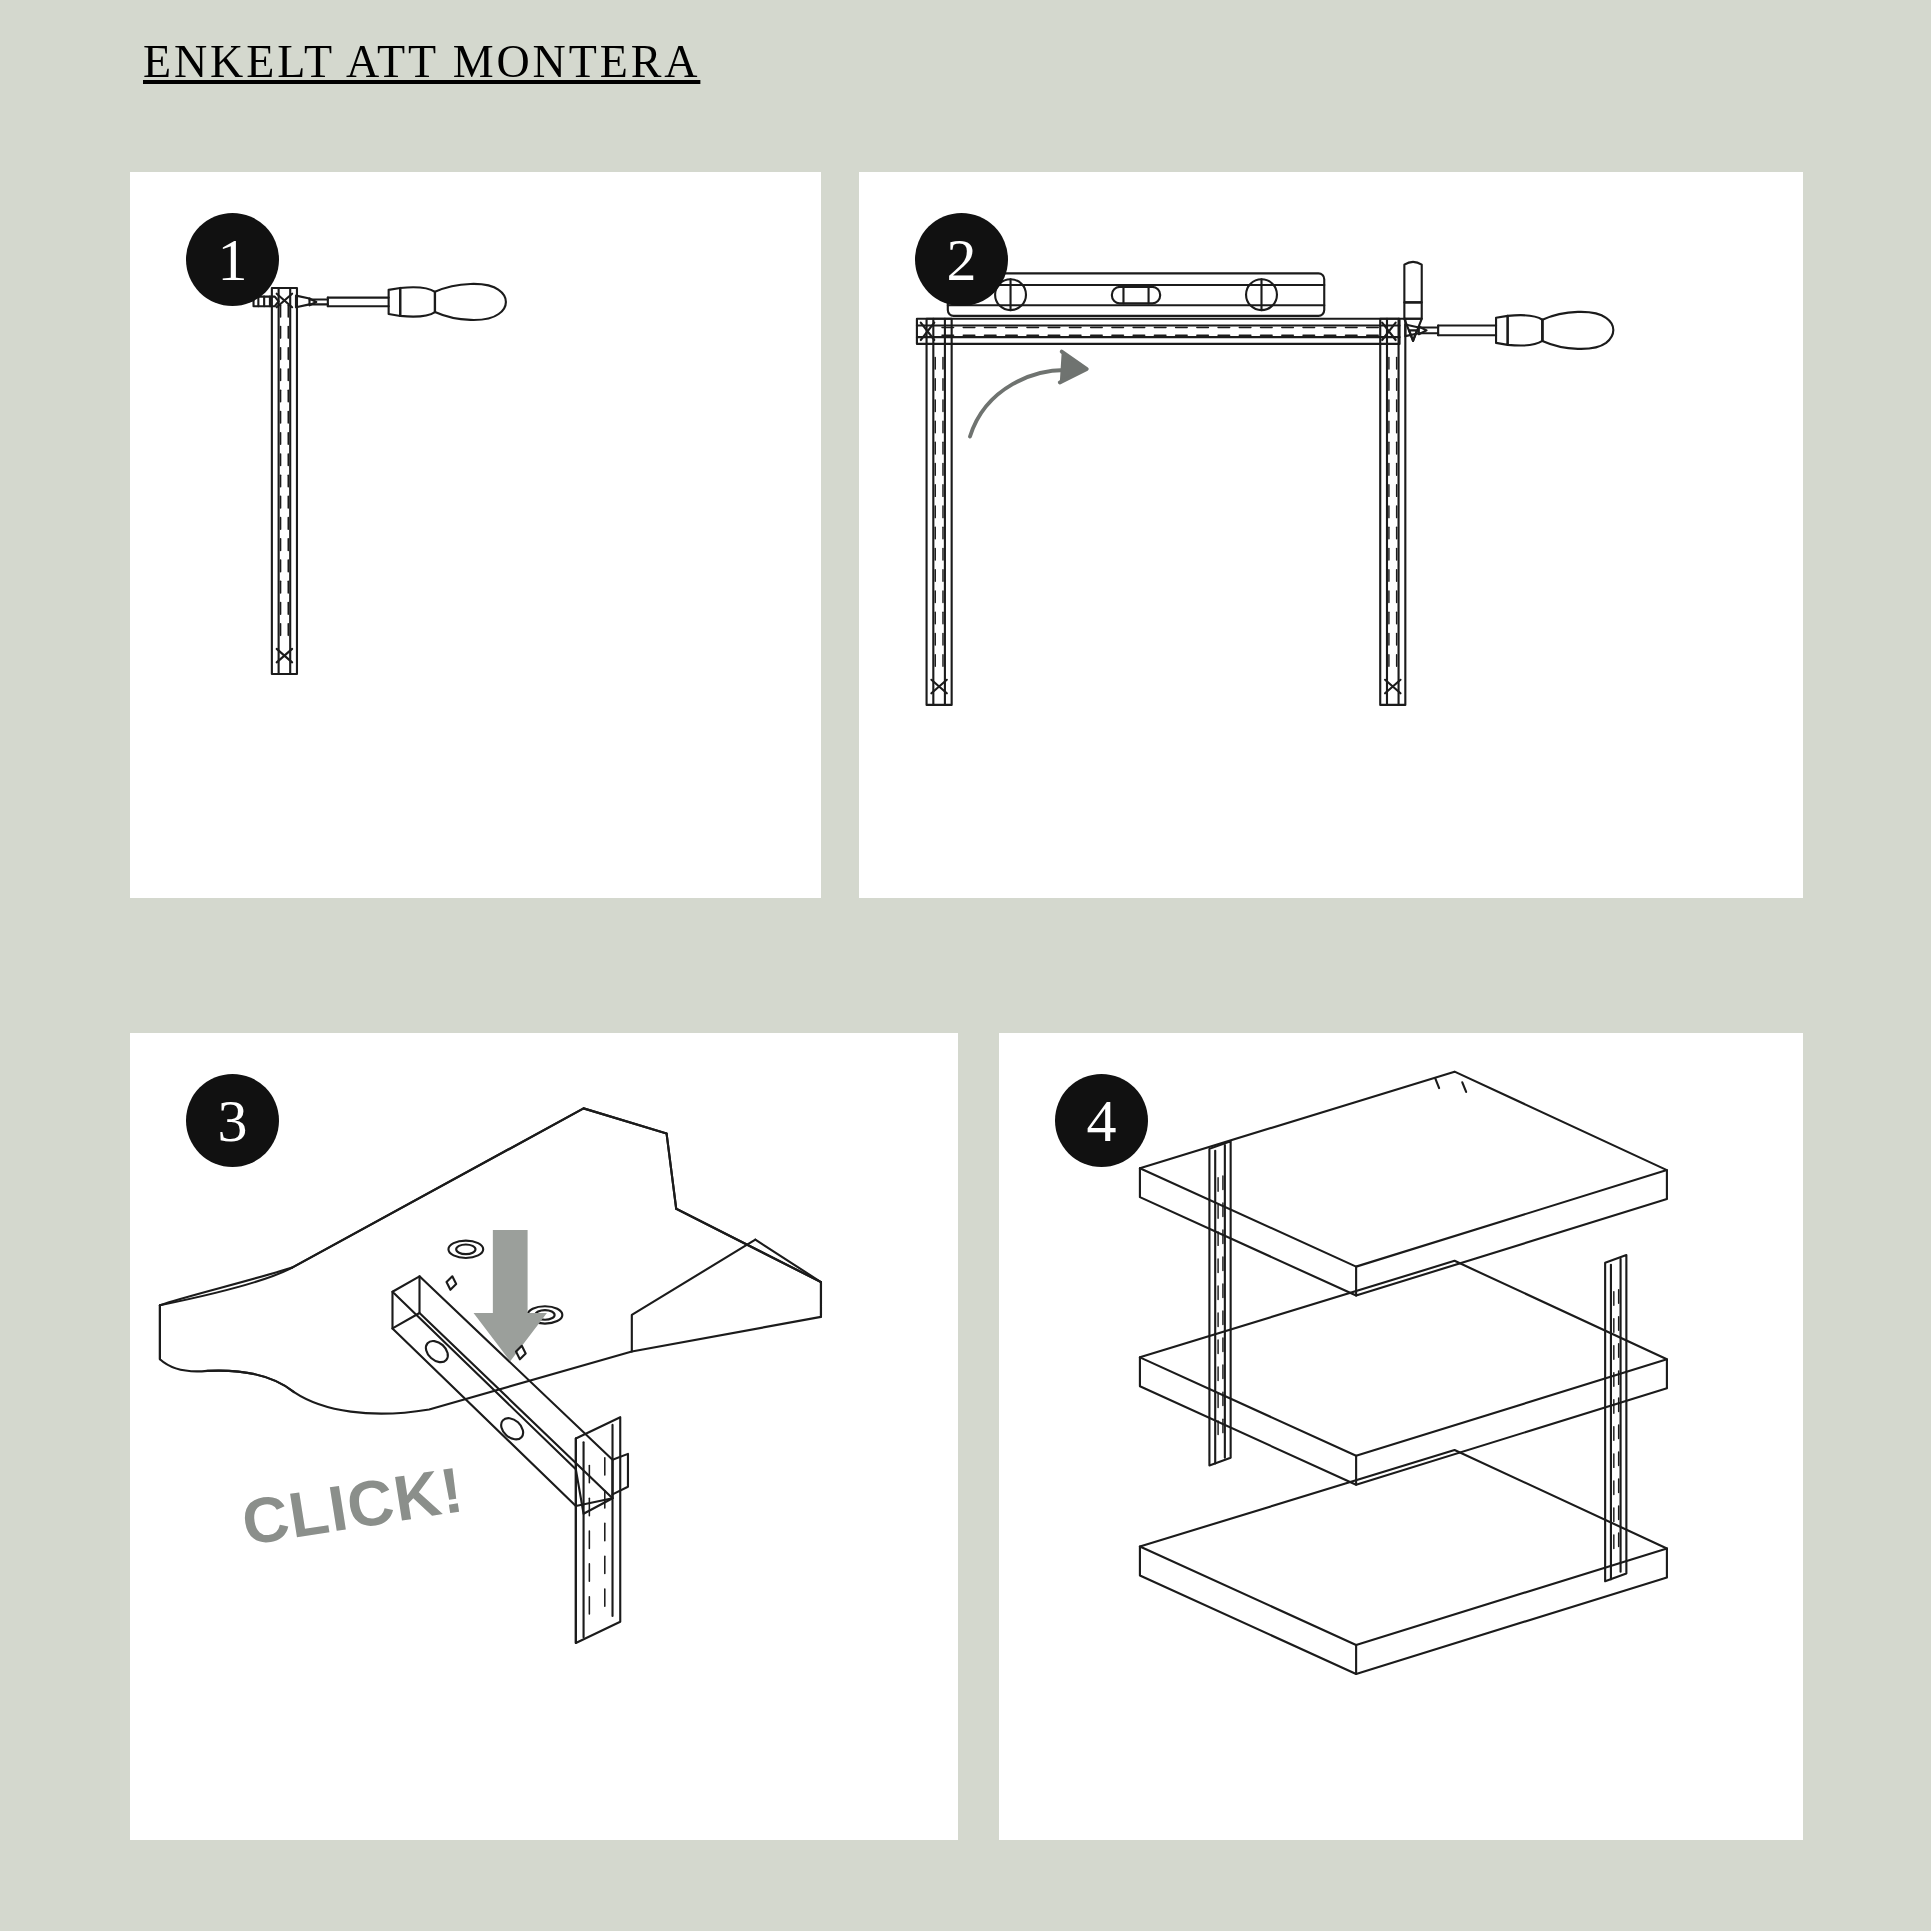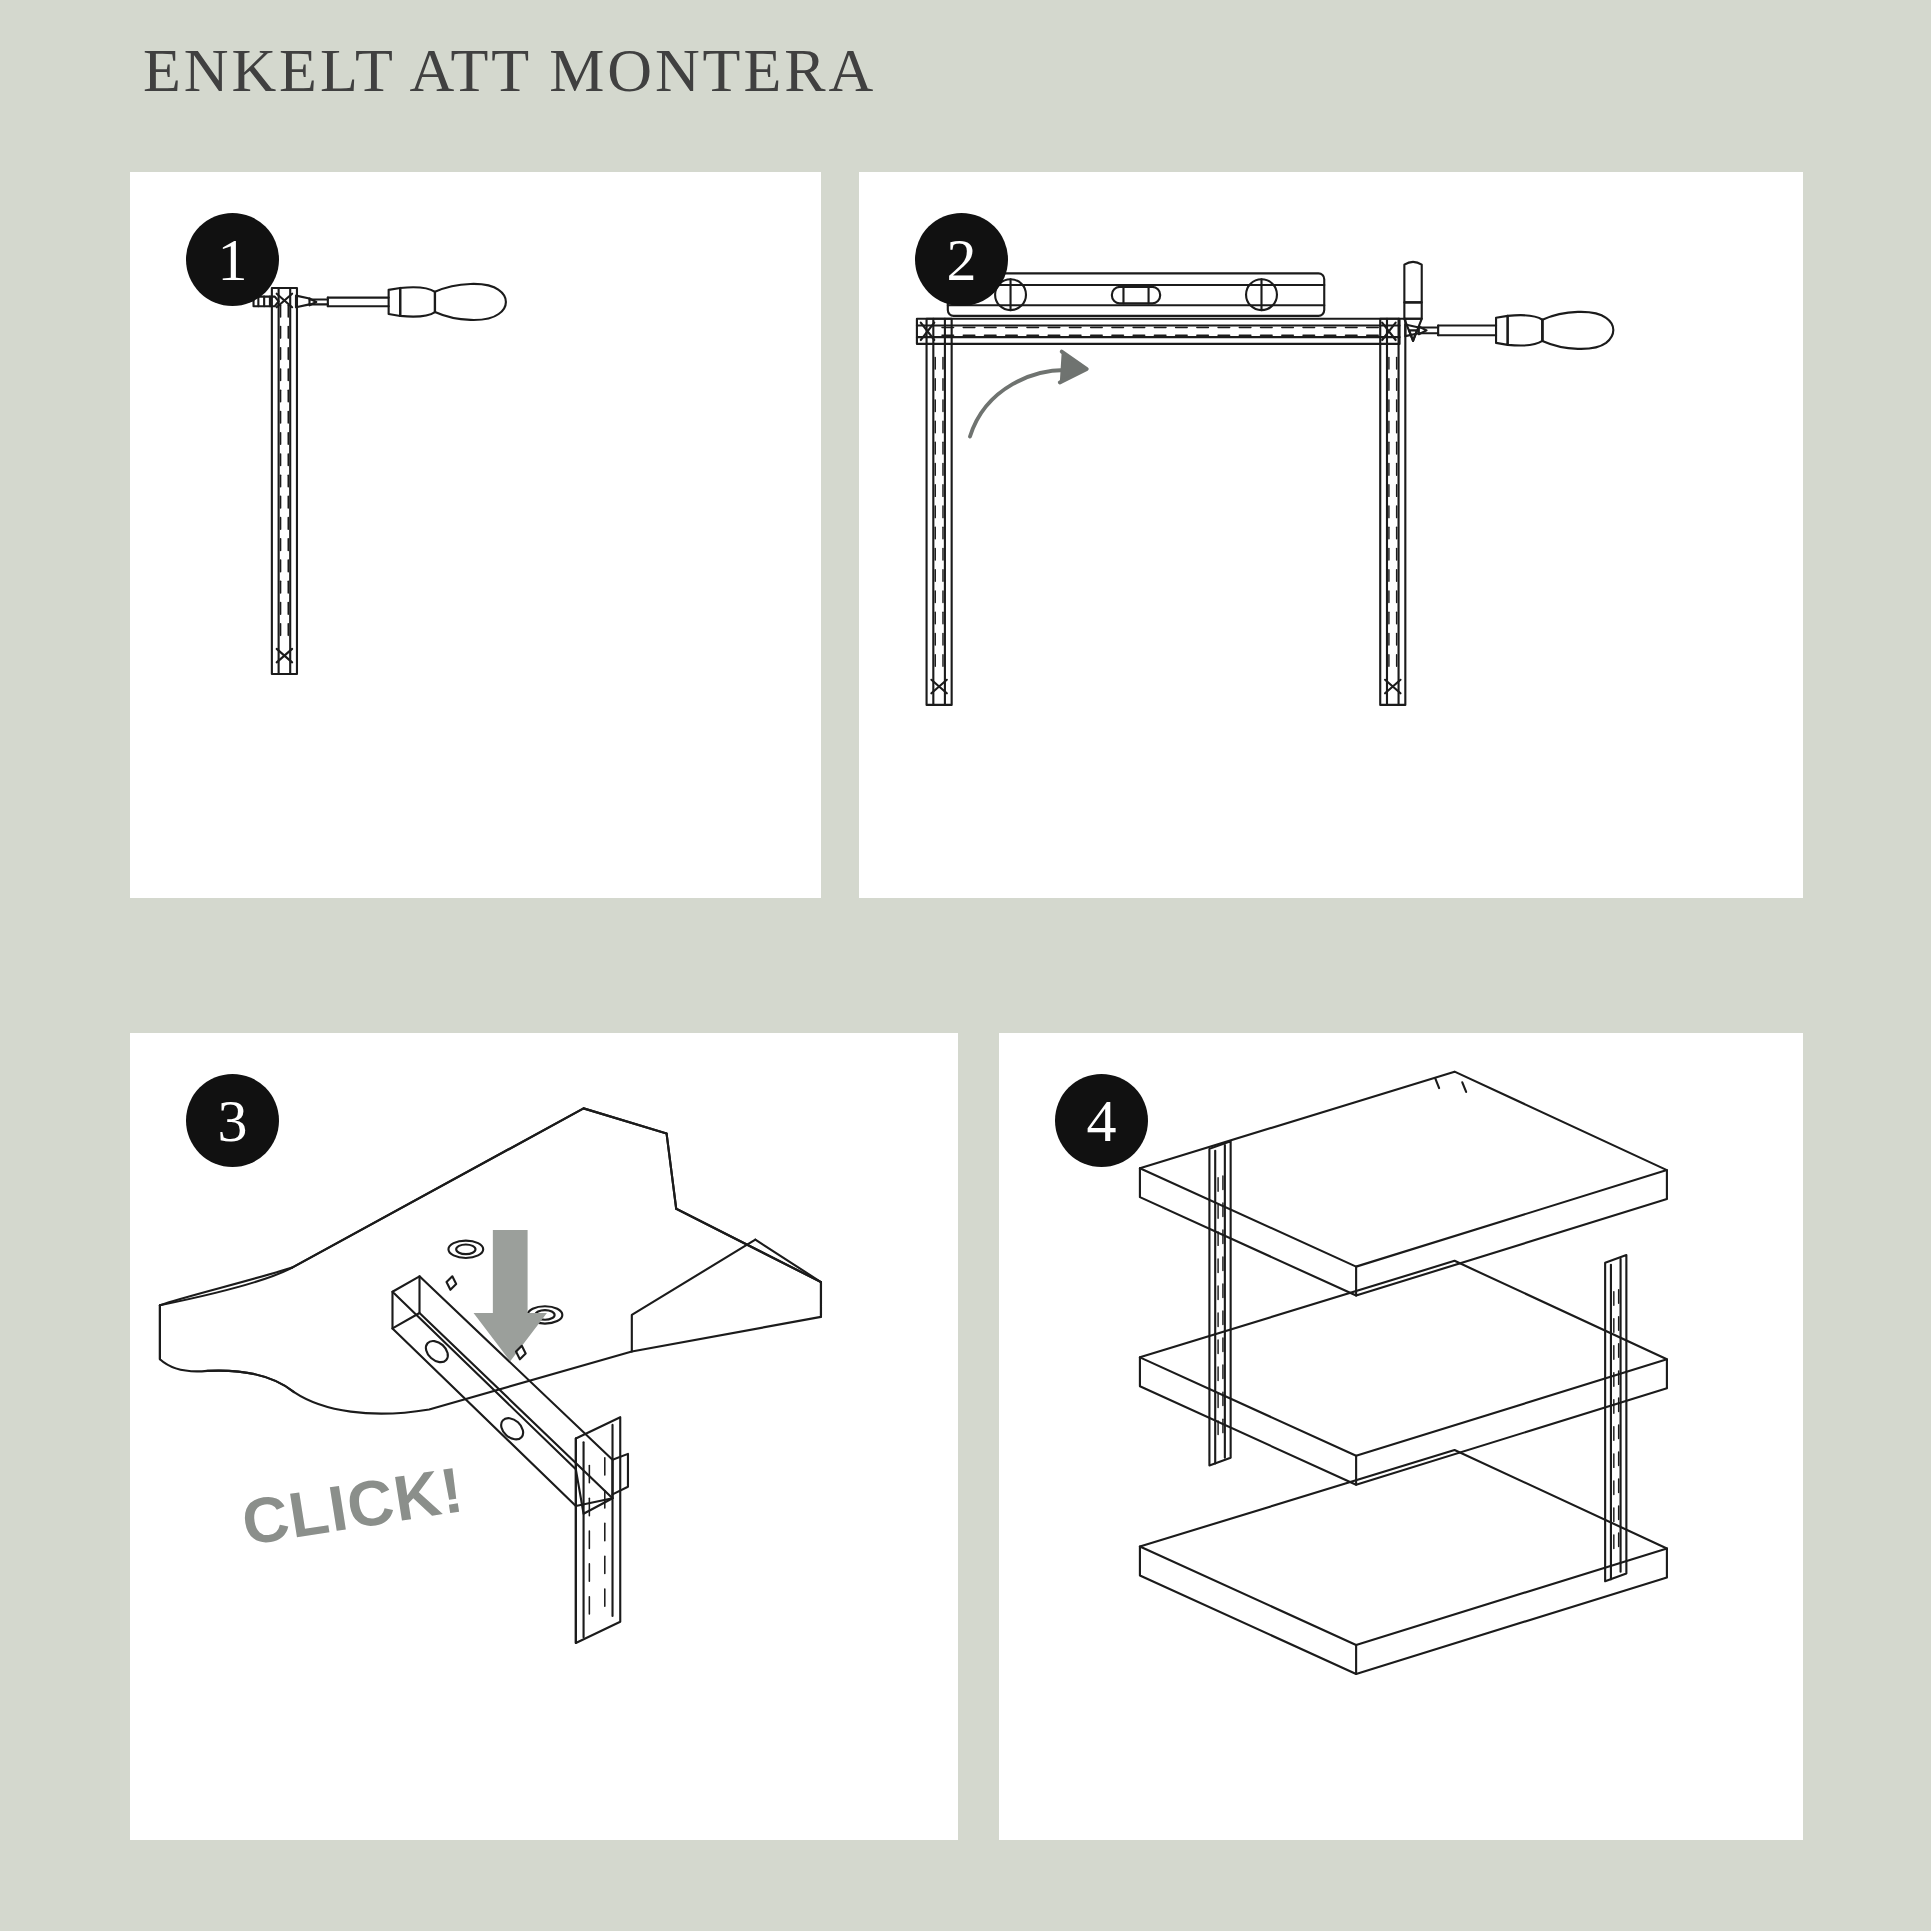--- a/index.html
+++ b/index.html
@@ -17,25 +17,26 @@
     position: relative;
     width: 1931px;
     height: 1931px;
     background: #d4d8ce;
   }
   .page-title {
     position: absolute;
     left: 143px;
     top: 35px;
     font-family: "Liberation Serif", serif;
-    font-size: 62px;
+    font-size: 46px;
     letter-spacing: 2.9px;
-    color: #404040;
+    color: #000000;
     font-weight: 400;
     white-space: nowrap;
+    text-decoration: underline;
   }
   .panel {
     position: absolute;
     background: #ffffff;
     box-sizing: border-box;
   }
   #panel-1 { left: 130px;  top: 172px;  width: 691px;  height: 726px; }
   #panel-2 { left: 859px;  top: 172px;  width: 944px;  height: 726px; }
   #panel-3 { left: 130px;  top: 1033px; width: 828px;  height: 807px; }
   #panel-4 { left: 999px; top: 1033px; width: 804px;  height: 807px; }

